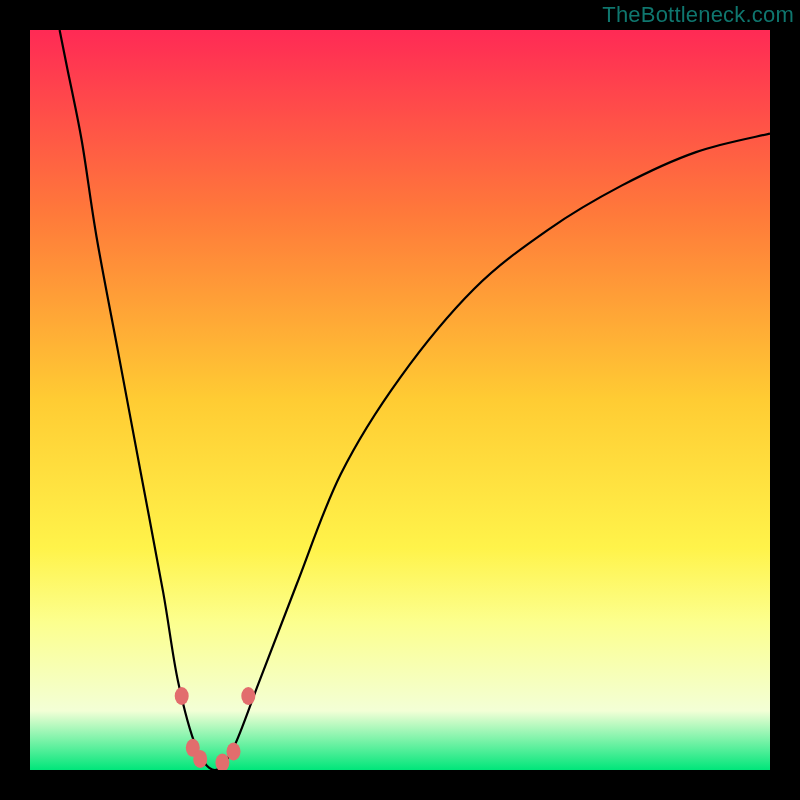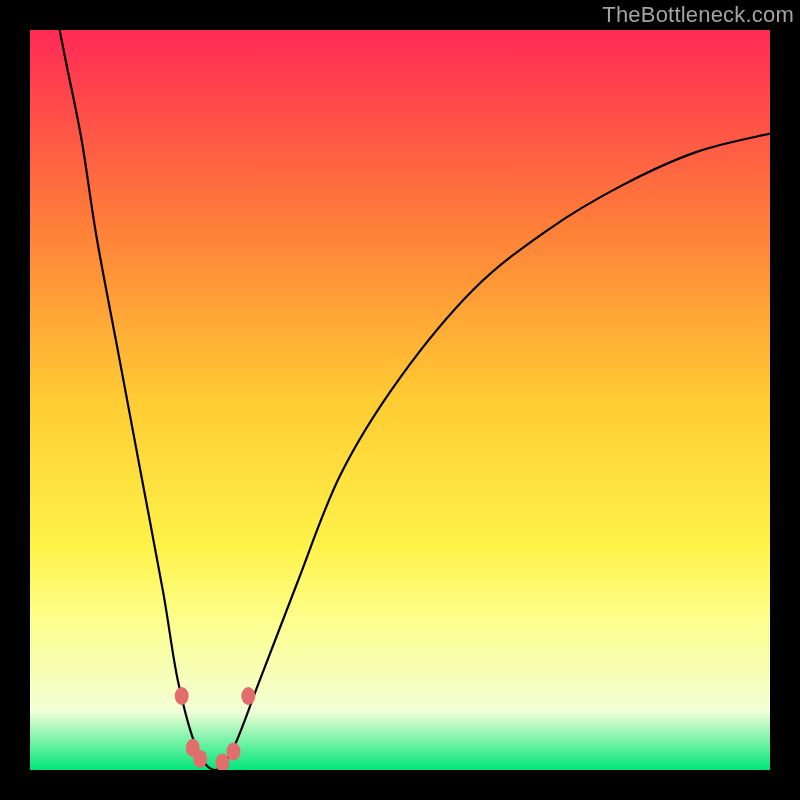--- a/index.html
+++ b/index.html
@@ -14,21 +14,21 @@
   .frame {
     position: relative;
     width: 800px;
     height: 800px;
     background: #000;
   }
   .watermark {
     position: absolute;
     top: 2px;
     right: 6px;
-    color: #a3a3a3;
+    color: #0f766e;
     font-size: 22px;
     font-weight: 500;
     z-index: 10;
     letter-spacing: 0.2px;
   }
   .plot {
     position: absolute;
     left: 30px;
     top: 30px;
     width: 740px;

